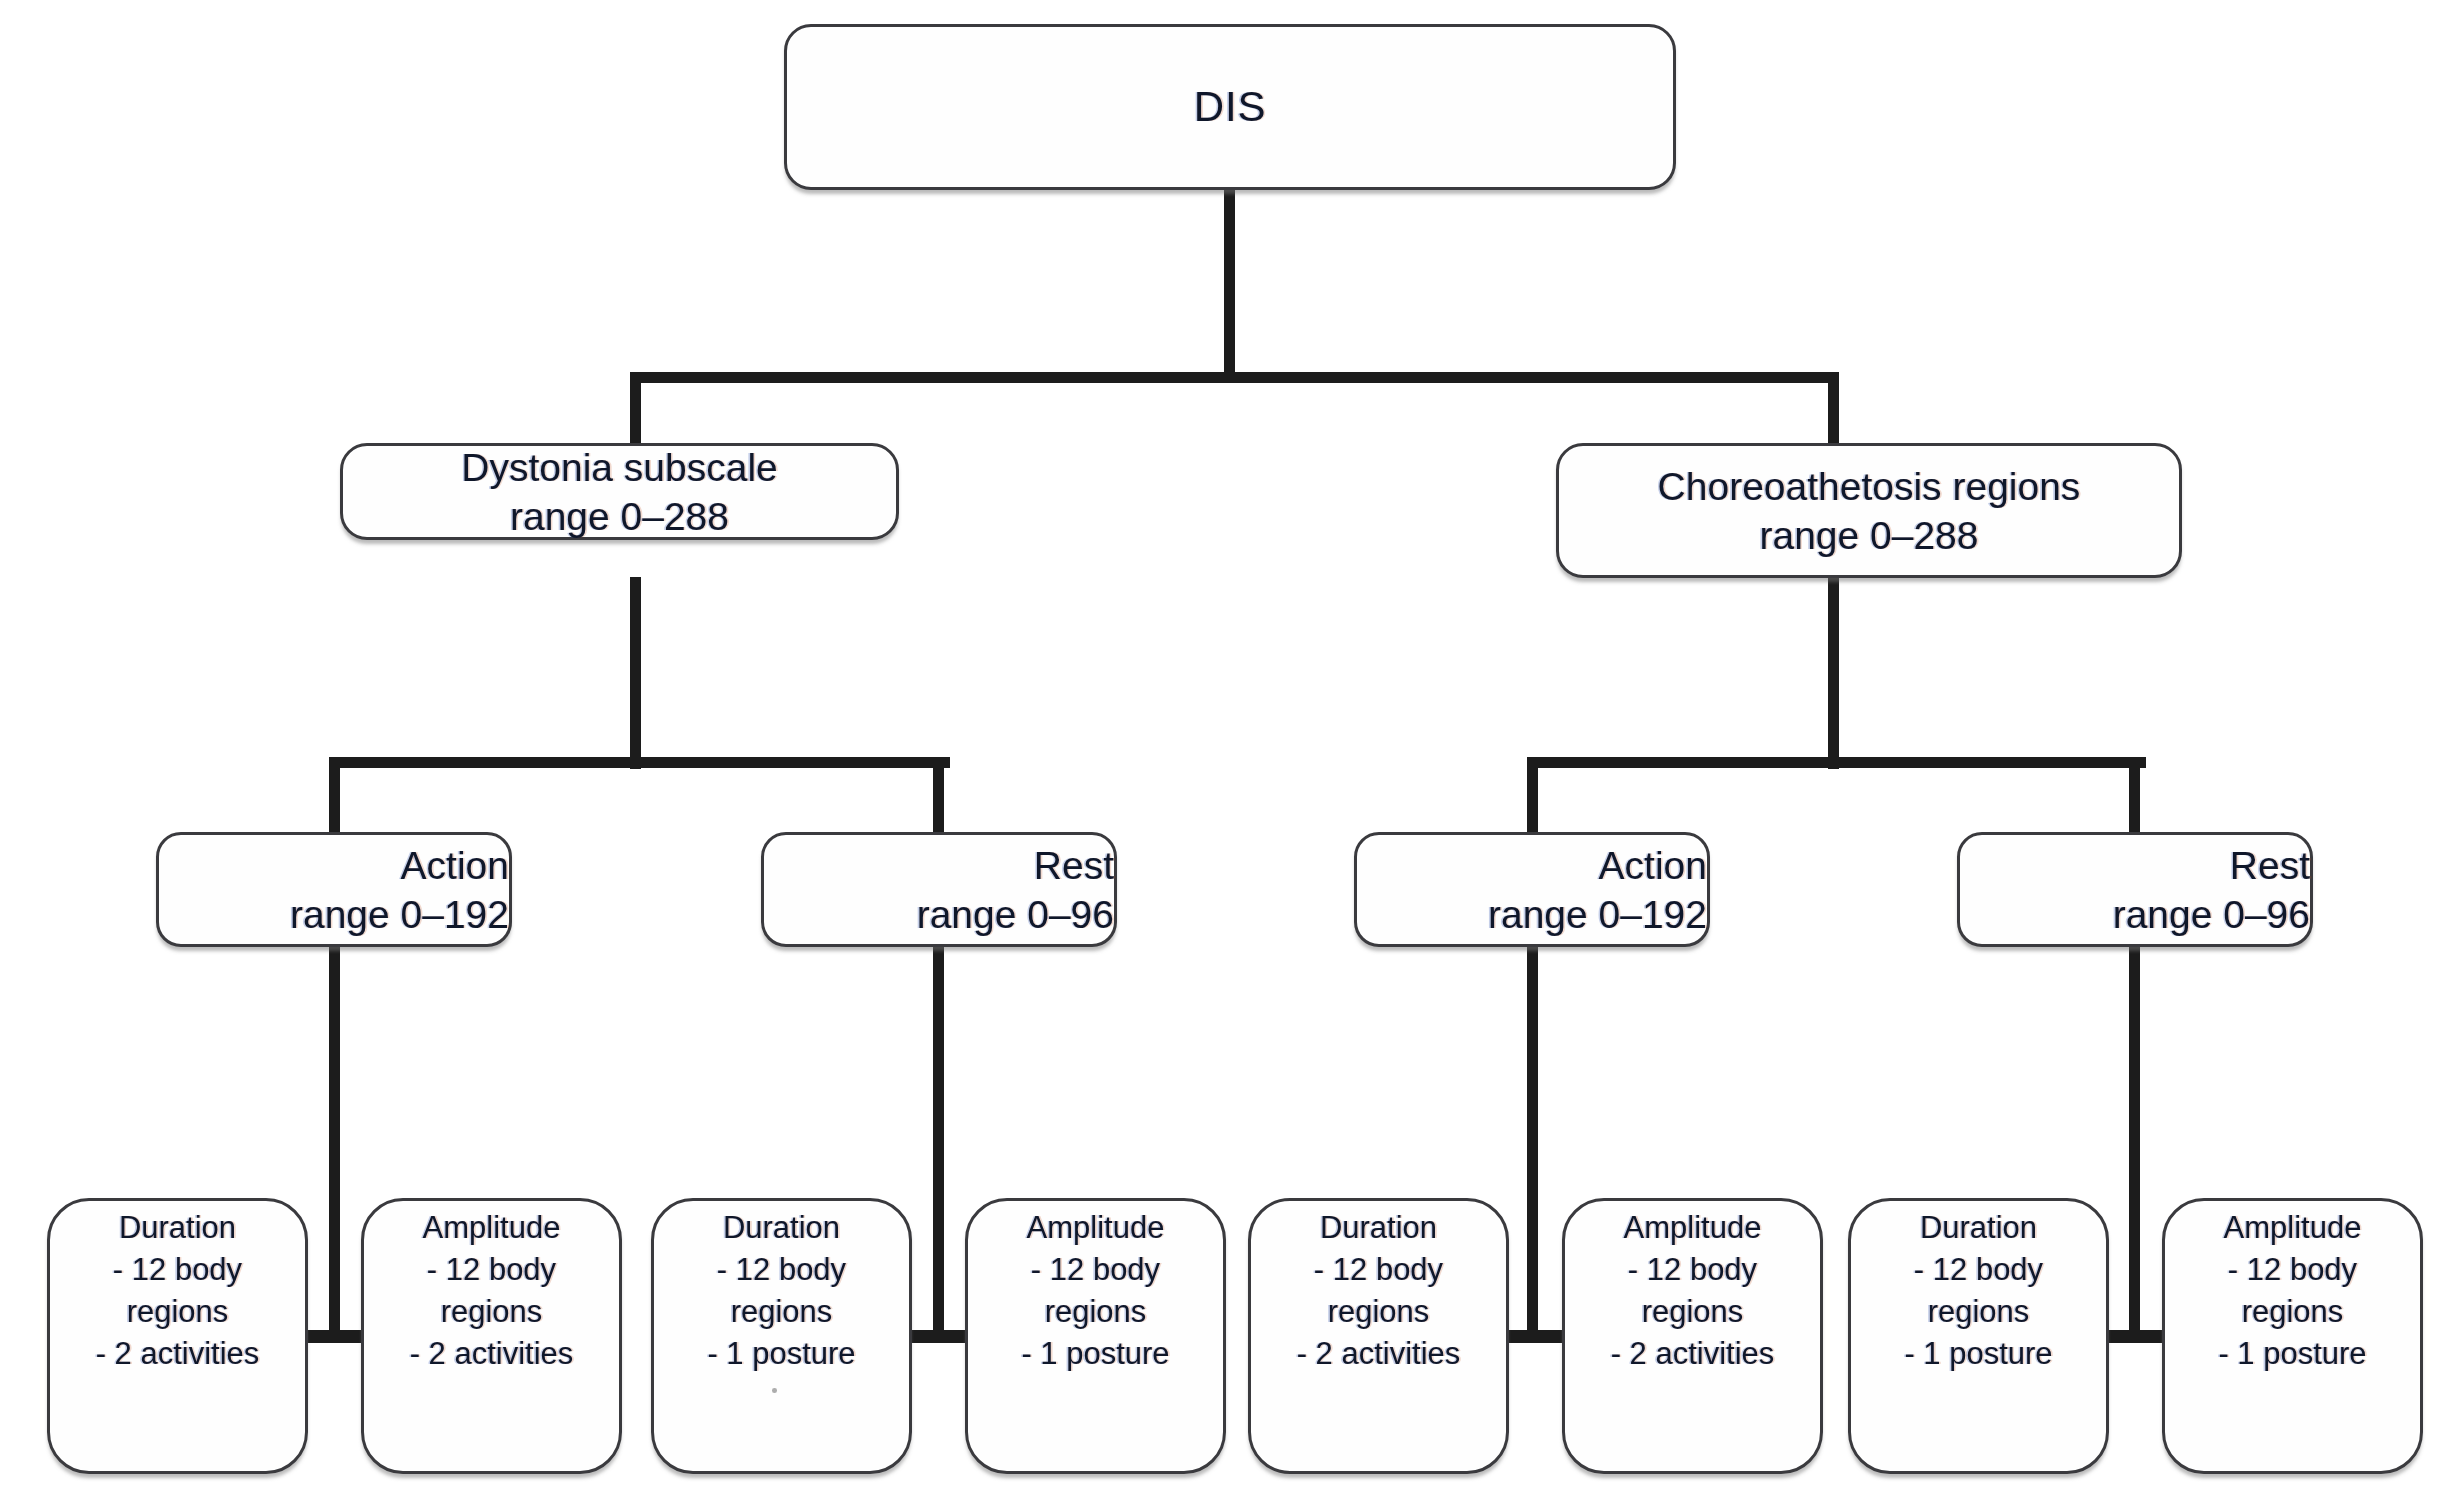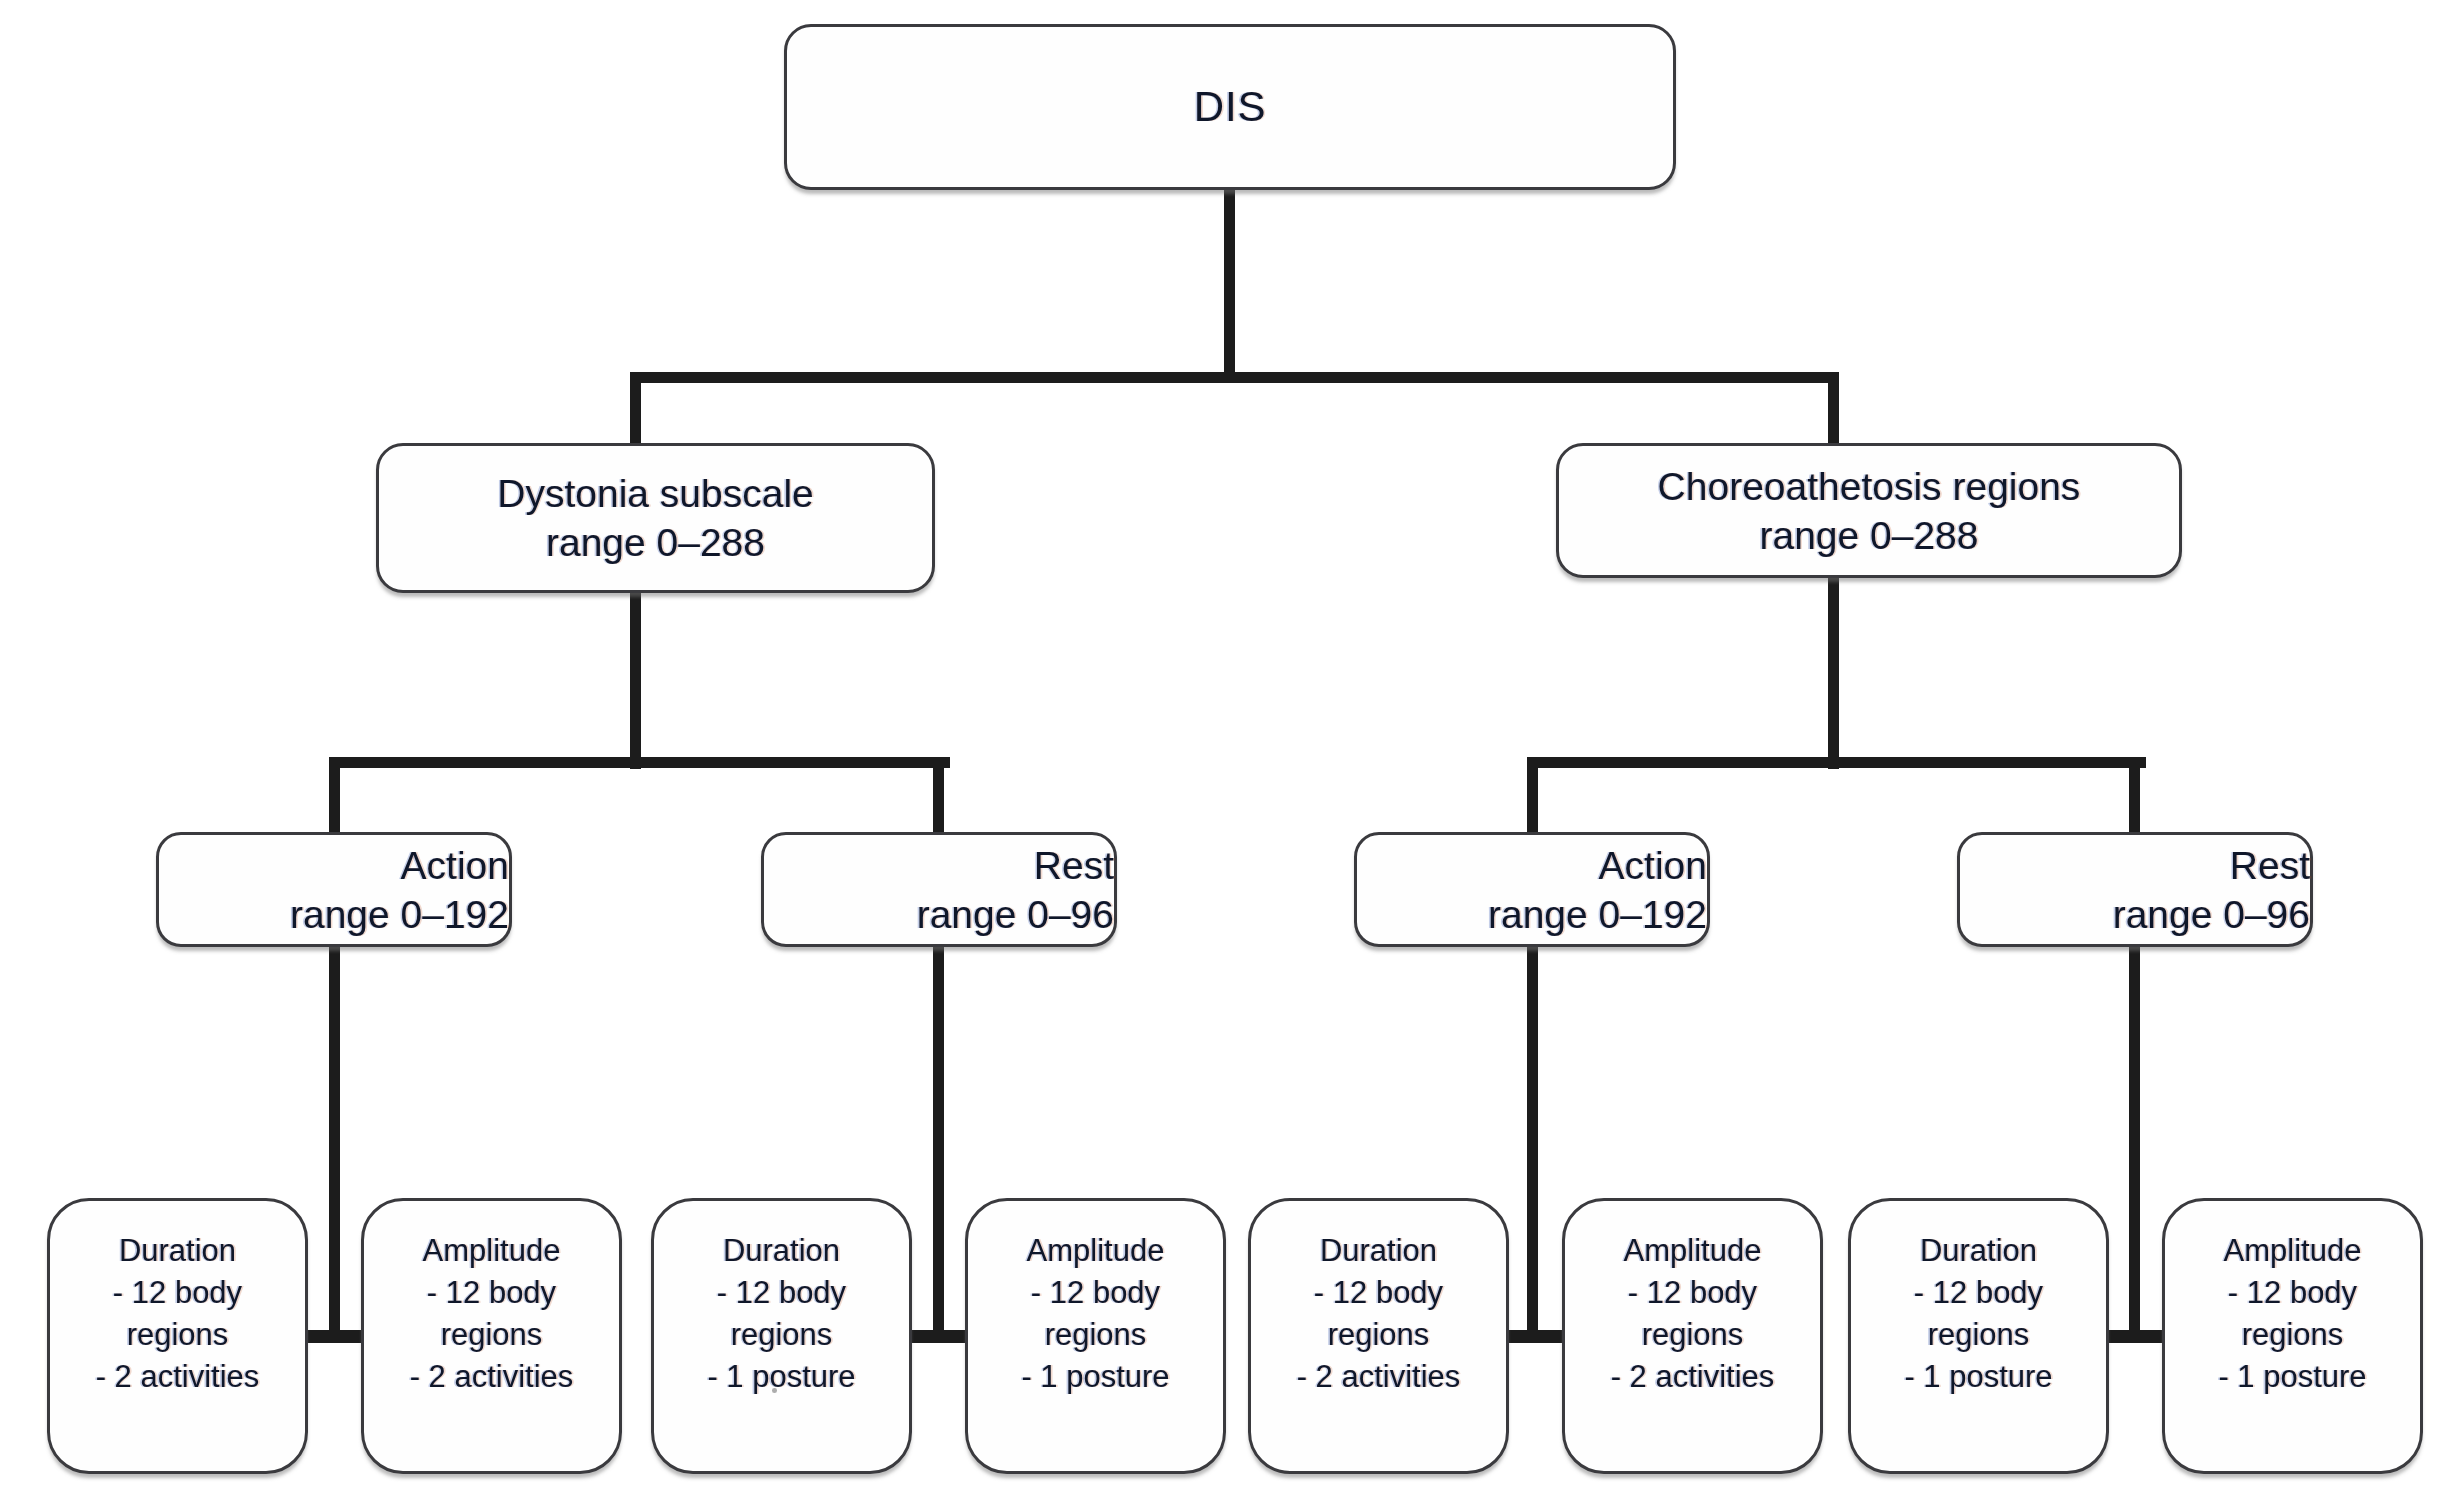--- a/index.html
+++ b/index.html
@@ -33,21 +33,21 @@
   }
   .node > div {
     text-shadow: 1.6px 0 0 rgba(190,85,40,0.22), -1.6px 0 0 rgba(55,85,175,0.28);
   }
   .lvl1 { border-radius: 27px; font-size: 42px; letter-spacing: 0.8px; }
   .lvl2 { border-radius: 27px; font-size: 39px; line-height: 49px; }
   .lvl3 { border-radius: 25px; font-size: 39px; line-height: 49px; align-items: flex-end; }
   .leaf {
     border-radius: 42px;
     justify-content: flex-start;
-    padding-top: 29px;
+    padding-top: 6px;
     font-size: 31px;
     line-height: 42px;
   }
   .speck {
     position: absolute;
     width: 4.7px; height: 4.7px;
     background: #8a8a8a;
     border-radius: 50%;
     opacity: 0.7;
     z-index: 3;
@@ -76,21 +76,21 @@
   <div class="cline" style="left:2129px;top:945px;width:11px;height:397px"></div>
   <div class="cline" style="left:305px;top:1330px;width:60px;height:12.6px"></div>
   <div class="cline" style="left:909px;top:1330px;width:60px;height:12.6px"></div>
   <div class="cline" style="left:1502px;top:1330px;width:60px;height:12.6px"></div>
   <div class="cline" style="left:2105px;top:1330px;width:60px;height:12.6px"></div>
 
   <div class="node lvl1" style="left:784px;top:23.5px;width:892px;height:166px">
     <div>DIS</div>
   </div>
 
-  <div class="node lvl2" style="left:376px;top:443px;width:559px;height:150px">
+  <div class="node lvl2" style="left:340px;top:443px;width:559px;height:97px">
     <div>Dystonia subscale</div>
     <div>range 0–288</div>
   </div>
   <div class="node lvl2" style="left:1556px;top:443px;width:626px;height:135px">
     <div>Choreoathetosis regions</div>
     <div>range 0–288</div>
   </div>
 
   <div class="node lvl3" style="left:156px;top:832px;width:356px;height:115px">
     <div>Action</div>

